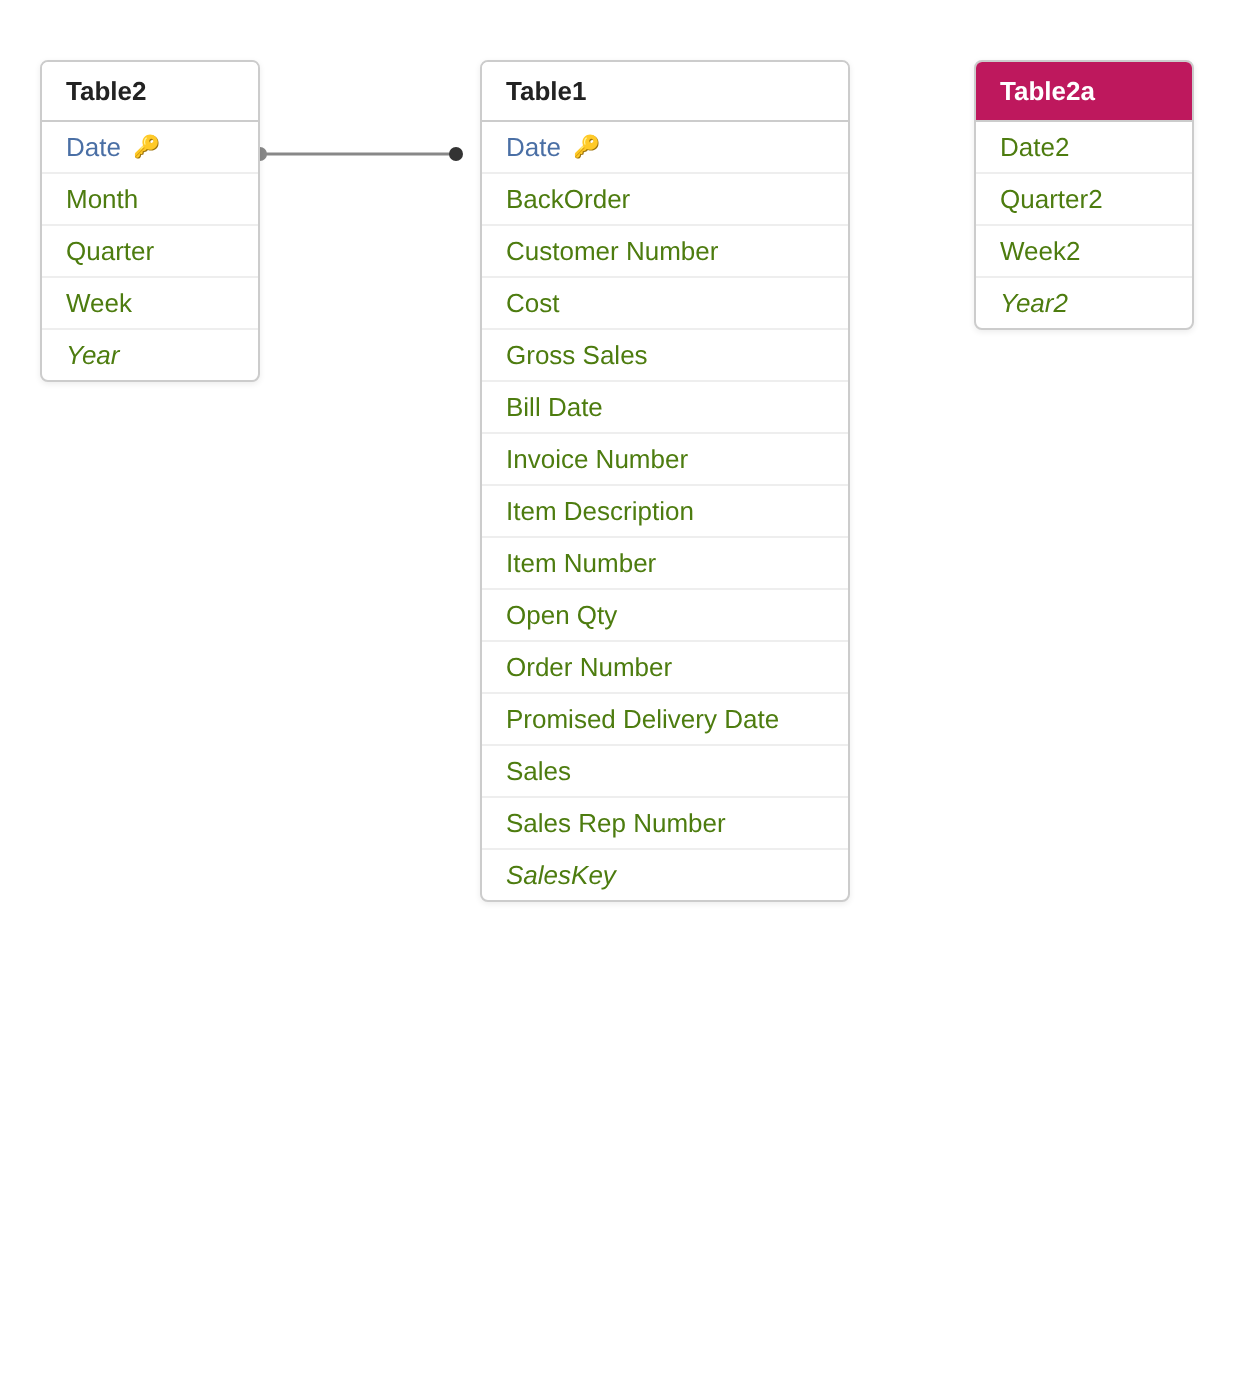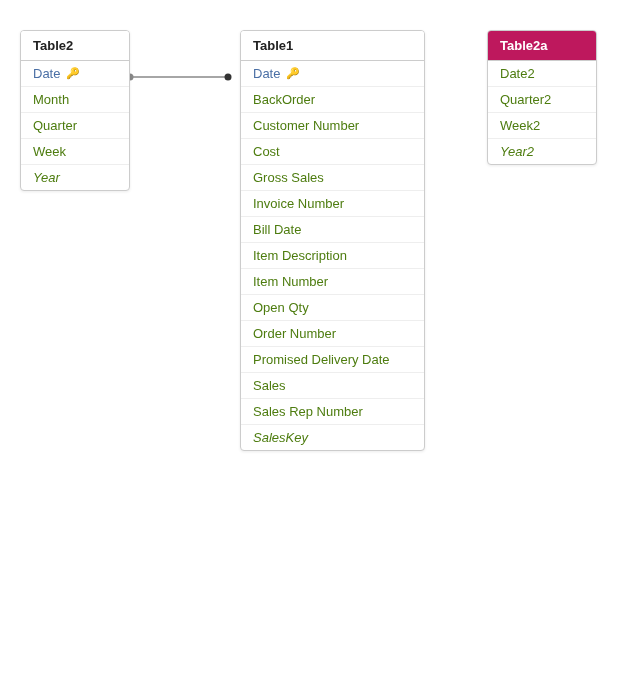--- a/index.html
+++ b/index.html
@@ -128,24 +128,24 @@
     <div class="table-row">
       <span>Customer Number</span>
     </div>
     <div class="table-row">
       <span>Cost</span>
     </div>
     <div class="table-row">
       <span>Gross Sales</span>
     </div>
     <div class="table-row">
-      <span>Invoice Number</span>
+      <span>Bill Date</span>
     </div>
     <div class="table-row">
-      <span>Bill Date</span>
+      <span>Invoice Number</span>
     </div>
     <div class="table-row">
       <span>Item Description</span>
     </div>
     <div class="table-row">
       <span>Item Number</span>
     </div>
     <div class="table-row">
       <span>Open Qty</span>
     </div>

